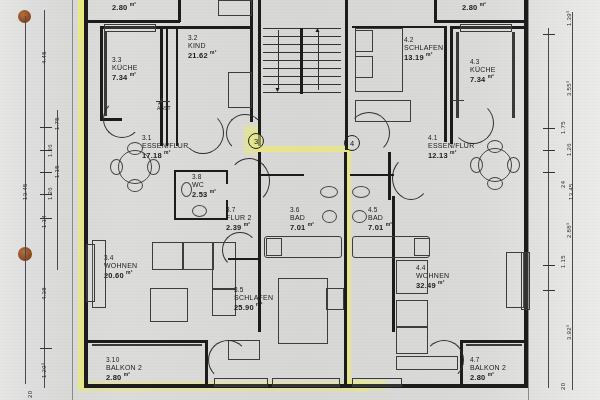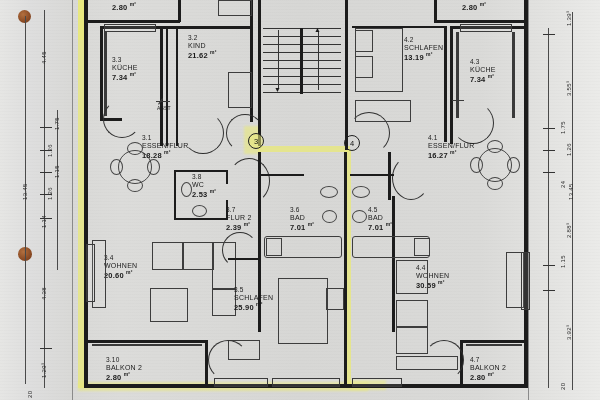--- a/index.html
+++ b/index.html
@@ -169,21 +169,21 @@
     <div class="t">KIND</div>
     <div class="a"><span>21.62</span> <sup>m²</sup></div>
   </div>
   <div class="f" style="left:228px;top:72px;width:22px;height:34px;"></div>
   <div class="f" style="left:218px;top:0;width:32px;height:14px;"></div>
   <div class="arc br" style="left:182px;top:112px;width:40px;height:40px;"></div>
 
   <div class="rlab" style="left:142px;top:134px;">
     <div class="n">3.1</div>
     <div class="t">ESSEN/FLUR</div>
-    <div class="a"><span>18.28</span> <sup>m²</sup></div>
+    <div class="a"><span>17.18</span> <sup>m²</sup></div>
   </div>
 
   <div class="fo" style="left:118px;top:150px;width:32px;height:32px;"></div>
   <div class="fo" style="left:127px;top:142px;width:14px;height:11px;"></div>
   <div class="fo" style="left:127px;top:179px;width:14px;height:11px;"></div>
   <div class="fo" style="left:110px;top:159px;width:11px;height:14px;"></div>
   <div class="fo" style="left:147px;top:159px;width:11px;height:14px;"></div>
 
   <div class="w" style="left:174px;top:170px;width:54px;height:2px;"></div>
   <div class="w" style="left:174px;top:170px;width:2px;height:50px;"></div>
@@ -306,21 +306,21 @@
     <div class="n">4.3</div>
     <div class="t">KÜCHE</div>
     <div class="a"><span>7.34</span> <sup>m²</sup></div>
   </div>
   <div class="thin" style="left:452px;top:100px;width:12px;height:1px;"></div>
   <div class="arc br" style="left:452px;top:102px;width:40px;height:40px;"></div>
 
   <div class="rlab" style="left:428px;top:134px;">
     <div class="n">4.1</div>
     <div class="t">ESSEN/FLUR</div>
-    <div class="a"><span>16.27</span> <sup>m²</sup></div>
+    <div class="a"><span>12.13</span> <sup>m²</sup></div>
   </div>
   <div class="fo" style="left:478px;top:148px;width:32px;height:32px;"></div>
   <div class="fo" style="left:487px;top:140px;width:14px;height:11px;"></div>
   <div class="fo" style="left:487px;top:177px;width:14px;height:11px;"></div>
   <div class="fo" style="left:470px;top:157px;width:11px;height:14px;"></div>
   <div class="fo" style="left:507px;top:157px;width:11px;height:14px;"></div>
   <div class="arc bl" style="left:392px;top:156px;width:36px;height:42px;"></div>
   <div class="w" style="left:388px;top:152px;width:3px;height:48px;"></div>
 
   <div class="w" style="left:350px;top:174px;width:44px;height:2px;"></div>
@@ -331,21 +331,21 @@
     <div class="a"><span>7.01</span> <sup>m²</sup></div>
   </div>
   <div class="fo" style="left:352px;top:186px;width:16px;height:10px;"></div>
   <div class="fo" style="left:352px;top:210px;width:13px;height:11px;"></div>
   <div class="f" style="left:352px;top:236px;width:76px;height:20px;border-radius:3px;"></div>
   <div class="f" style="left:414px;top:238px;width:14px;height:16px;"></div>
 
   <div class="rlab" style="left:416px;top:264px;">
     <div class="n">4.4</div>
     <div class="t">WOHNEN</div>
-    <div class="a"><span>30.59</span> <sup>m²</sup></div>
+    <div class="a"><span>32.49</span> <sup>m²</sup></div>
   </div>
   <div class="f" style="left:396px;top:300px;width:30px;height:26px;"></div>
   <div class="f" style="left:396px;top:326px;width:30px;height:26px;"></div>
   <div class="f" style="left:396px;top:260px;width:30px;height:32px;"></div>
   <div class="f" style="left:506px;top:252px;width:16px;height:54px;"></div>
   <div class="f" style="left:396px;top:356px;width:60px;height:12px;"></div>
 
   <div class="w" style="left:460px;top:340px;width:66px;height:3px;"></div>
   <div class="w" style="left:460px;top:340px;width:3px;height:46px;"></div>
   <div class="rlab" style="left:470px;top:356px;">

